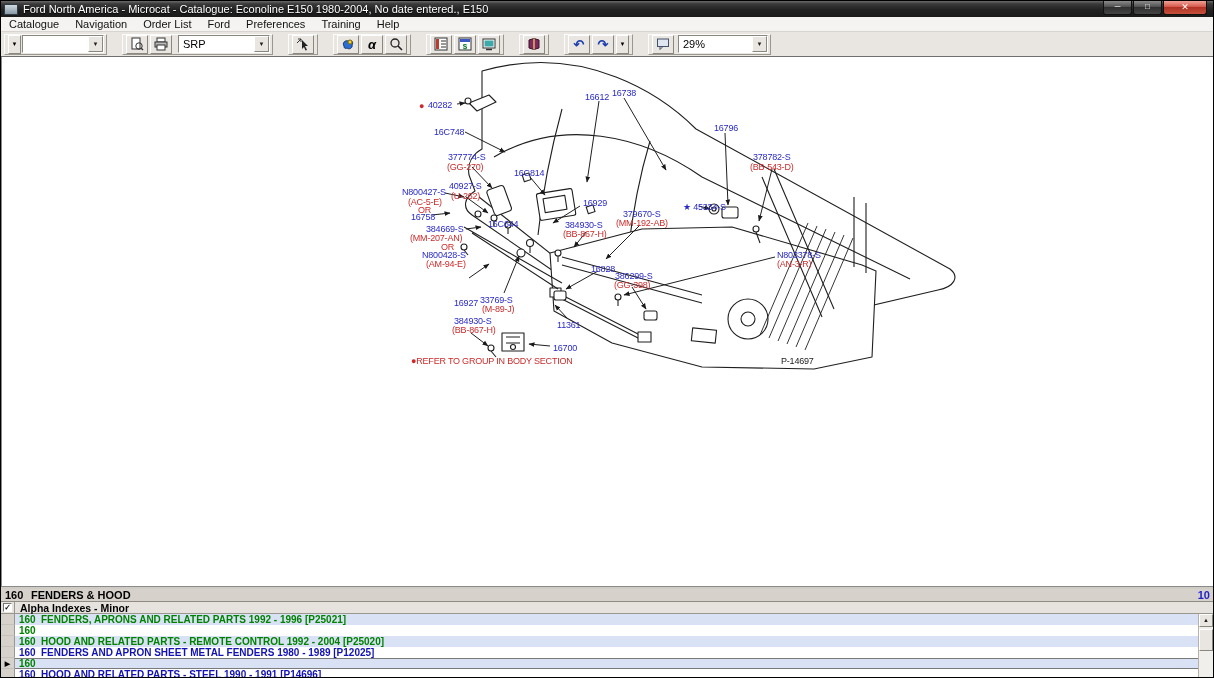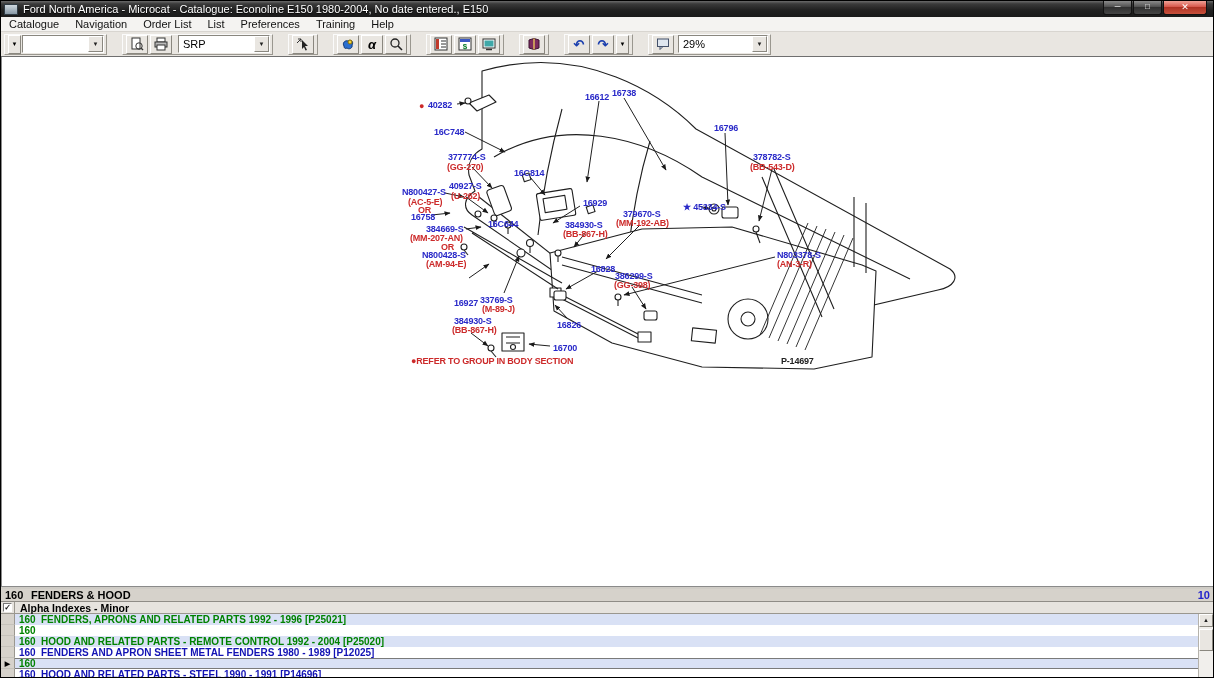--- a/index.html
+++ b/index.html
@@ -45,21 +45,21 @@
   .combo .drop{width:15px; height:100%; background:var(--chrome);
     border:1px solid; border-color:#fff #8a877f #8a877f #fff;
     font-size:6px; display:flex; align-items:center; justify-content:center; color:#222;}
   .blueglyph{color:#1b3fae; font-weight:bold; font-size:13px; line-height:1;}
   .alpha{font-style:italic; font-weight:bold; font-size:13px;}
 
   
   .main{position:absolute; left:0; top:56px; width:1214px; height:529px; background:#fff;
     border-left:1px solid #8a8a8a; border-right:1px solid #8a8a8a; overflow:hidden;}
   .main svg{position:absolute; left:0; top:0;}
-  .dlabel{position:absolute; font-size:9px; font-weight:bold; white-space:nowrap; letter-spacing:-0.2px;}
+  .dlabel{position:absolute; font-size:9px; font-weight:normal; white-space:nowrap; letter-spacing:-0.2px;}
   .dlabel.blue{color:var(--lbl-blue);}
   .dlabel.red{color:var(--lbl-red);}
   .dlabel.black{color:#222;}
 
   
   .splitter{position:absolute; left:0; top:585px; width:100%; height:3px; background:#cfccc6;
     border-top:1px solid #8a8a8a;}
   .grid{position:absolute; left:0; top:588px; width:100%; height:90px; background:#fff; font-weight:bold;}
   .ghead{position:absolute; left:0; top:0; width:100%; height:13px; background:var(--hdr-gray);
     border-bottom:1px solid #8f8c86; font-size:11px; color:#000; line-height:13px;}
@@ -101,21 +101,21 @@
       <div class="winbtn">─</div>
       <div class="winbtn">□</div>
       <div class="winbtn close">✕</div>
     </div>
   </div>
 
   <div class="menubar">
       <span class="menu-item">Catalogue</span>
       <span class="menu-item">Navigation</span>
       <span class="menu-item">Order List</span>
-      <span class="menu-item">List</span>
+      <span class="menu-item">Ford</span>
       <span class="menu-item">Preferences</span>
       <span class="menu-item">Training</span>
       <span class="menu-item">Help</span>
     </div>
 
   <div class="toolbar">
     <div class="tgroup">
       <div class="tbtn narrow" style="font-size:6px;">▼</div>
       <div class="combo" style="width:82px;">
         <span class="val"></span>
@@ -346,21 +346,21 @@
         <span class="dlabel blue" style="left: 775px; top: 193px;">N803378-S</span>
         <span class="dlabel red" style="left: 775px; top: 202px;">(AN-3-R)</span>
         <span class="dlabel blue" style="left: 452px; top: 241px;">16927</span>
         <span class="dlabel blue" style="left: 589px; top: 207px;">16828</span>
         <span class="dlabel blue" style="left: 613px; top: 214px;">386299-S</span>
         <span class="dlabel red" style="left: 612px; top: 223px;">(GG-398)</span>
         <span class="dlabel blue" style="left: 478px; top: 238px;">33769-S</span>
         <span class="dlabel red" style="left: 480px; top: 247px;">(M-89-J)</span>
         <span class="dlabel blue" style="left: 452px; top: 259px;">384930-S</span>
         <span class="dlabel red" style="left: 450px; top: 268px;">(BB-867-H)</span>
-        <span class="dlabel blue" style="left: 555px; top: 263px;">16826</span>
+        <span class="dlabel blue" style="left: 555px; top: 263px;">11361</span>
         <span class="dlabel blue" style="left: 551px; top: 286px;">16700</span>
         <span class="dlabel red" style="left: 409px; top: 299px;">●REFER TO GROUP IN BODY SECTION</span>
         <span class="dlabel black" style="left: 779px; top: 299px;">P-14697</span>
       </div>
   </div>
 
   <div class="splitter"></div>
 
   <div class="grid">
     <div class="ghead">

